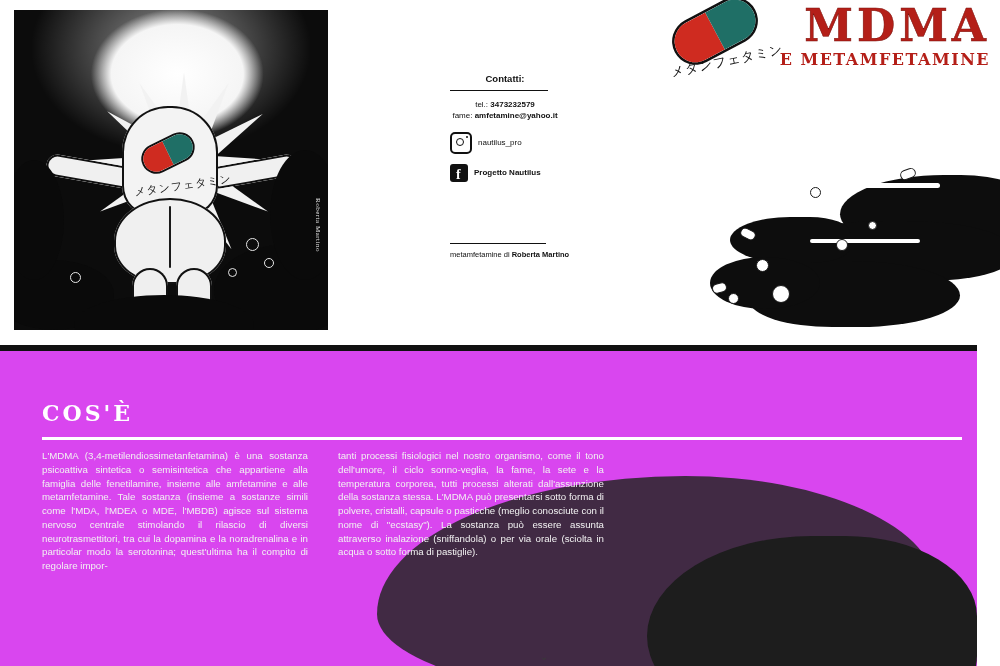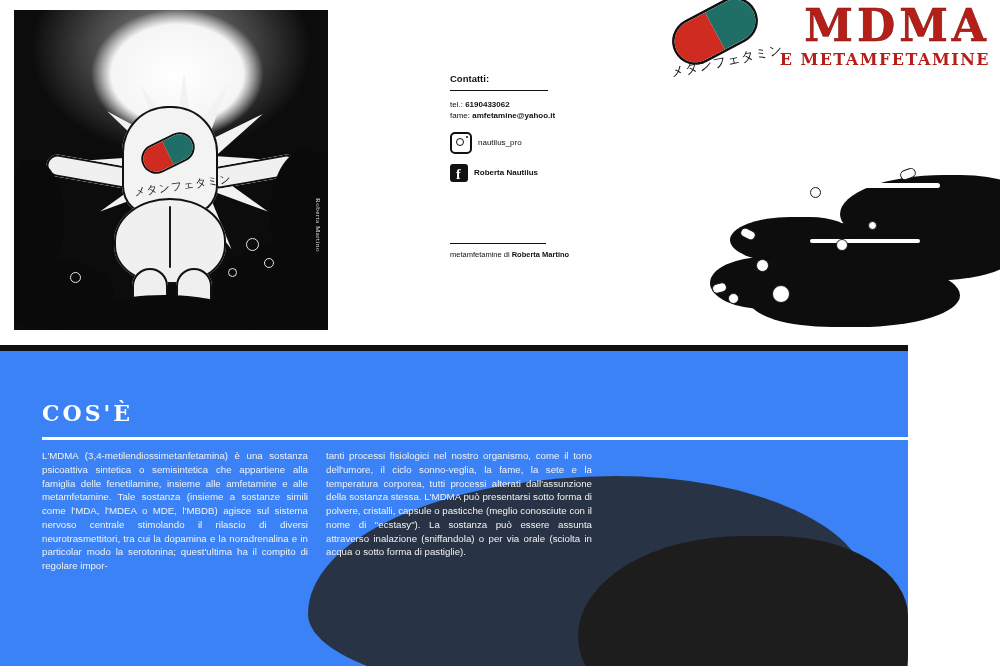--- a/index.html
+++ b/index.html
@@ -142,20 +142,21 @@
   }
 
   
   #contatti {
     position: absolute;
     left: 450px;
     top: 72px;
     width: 110px;
     font-size: 8px;
     line-height: 1.45;
+    text-align: center;
   }
   #contatti .c-title {
     font-weight: bold;
     font-size: 9.5px;
     margin-bottom: 4px;
   }
   #contatti .rule {
     width: 98px;
     height: 1px;
     background: #111;
@@ -301,23 +302,23 @@
     border: 1.4px solid #1a1a1a;
     border-radius: 6px;
     background: #fff;
   }
 
   
   #bottom-panel {
     position: absolute;
     left: 0;
     top: 345px;
-    width: 908px;
+    width: 977px;
     height: 321px;
-    background: #3b82f6;
+    background: #d946ef;
     color: #fff;
     overflow: hidden;
   }
   #bottom-panel .tear-top {
     position: absolute;
     left: 0; top: -6px; width: 100%; height: 12px;
     background: #111;
   }
   #bottom-panel .hand-shadow {
     position: absolute;
@@ -355,21 +356,21 @@
     width: 920px;
     height: 3px;
     background: #fff;
   }
   #body-columns {
     position: absolute;
     left: 42px;
     top: 104px;
     width: 620px;
     display: flex;
-    gap: 18px;
+    gap: 30px;
   }
   #body-columns .col {
     width: 266px;
     font-size: 9.7px;
     line-height: 1.42;
     text-align: justify;
     color: #f2f2f2;
   }
   #body-columns .col p { margin: 0; }
   .faint-mark {
@@ -425,36 +426,36 @@
   <div class="ill-bubble" style="left:56px; top:262px; width:9px; height:9px;"></div>
 
   <div class="signature">Roberta Martino</div>
 </div>
 
 <div id="contatti">
   <div class="c-title">Contatti:</div>
   <div class="rule"></div>
   <div class="c-line">
     <span>tel.:</span>
-    <b>6190433062</b>
+    <b>3473232579</b>
   </div>
   <div class="c-line">
     <span>fame:</span>
     <b>amfetamine@yahoo.it</b>
   </div>
 
   <div class="social-row">
     <div class="ig-icon"></div>
     <div class="handle">nautilus_pro</div>
   </div>
   <div class="social-row">
     <div class="fb-icon">
         <span>f</span>
       </div>
-    <div class="handle" style="font-weight:bold">Roberta Nautilus</div>
+    <div class="handle" style="font-weight:bold">Progetto Nautilus</div>
   </div>
 </div>
 
 <div id="credit">
   <div class="rule"></div>
   <span>metamfetamine di </span><b>Roberta Martino</b>
 </div>
 
 <div id="title-block">
   <div id="title-pill">

